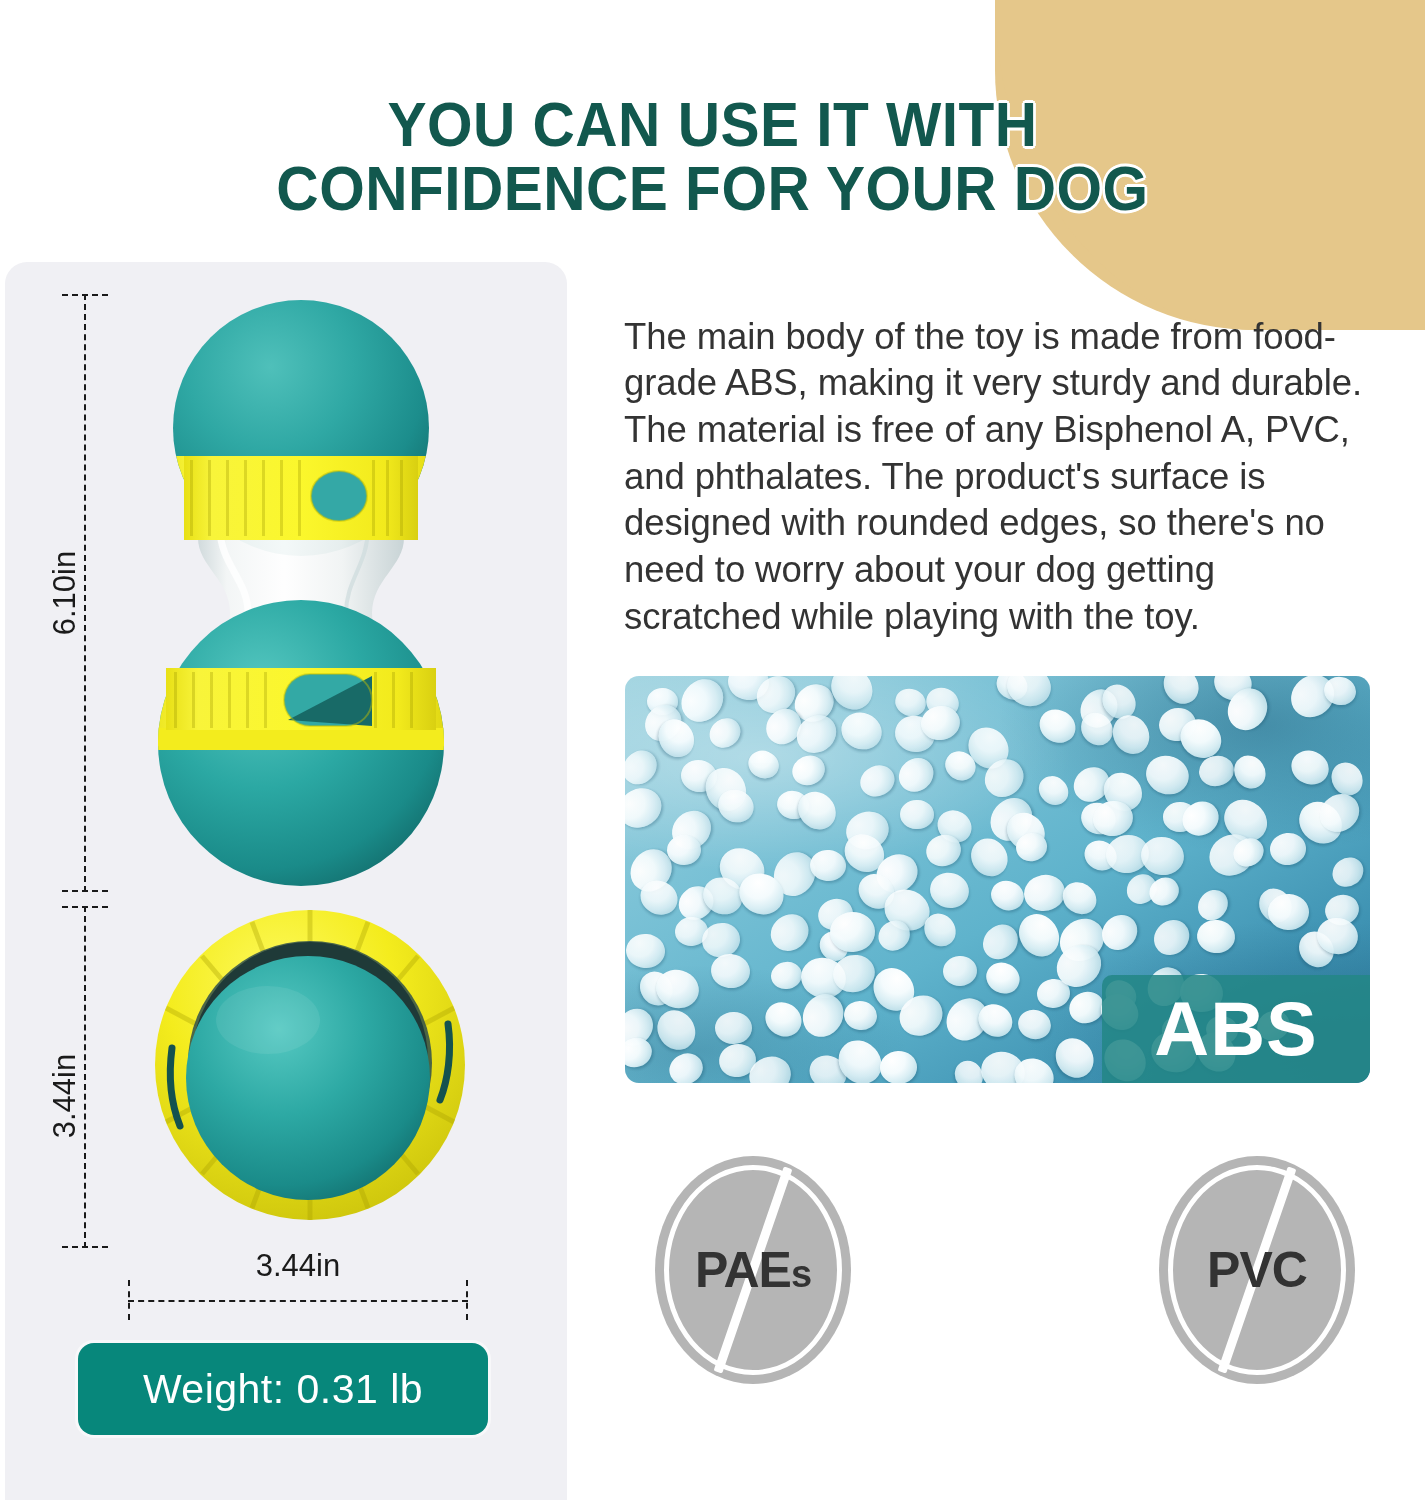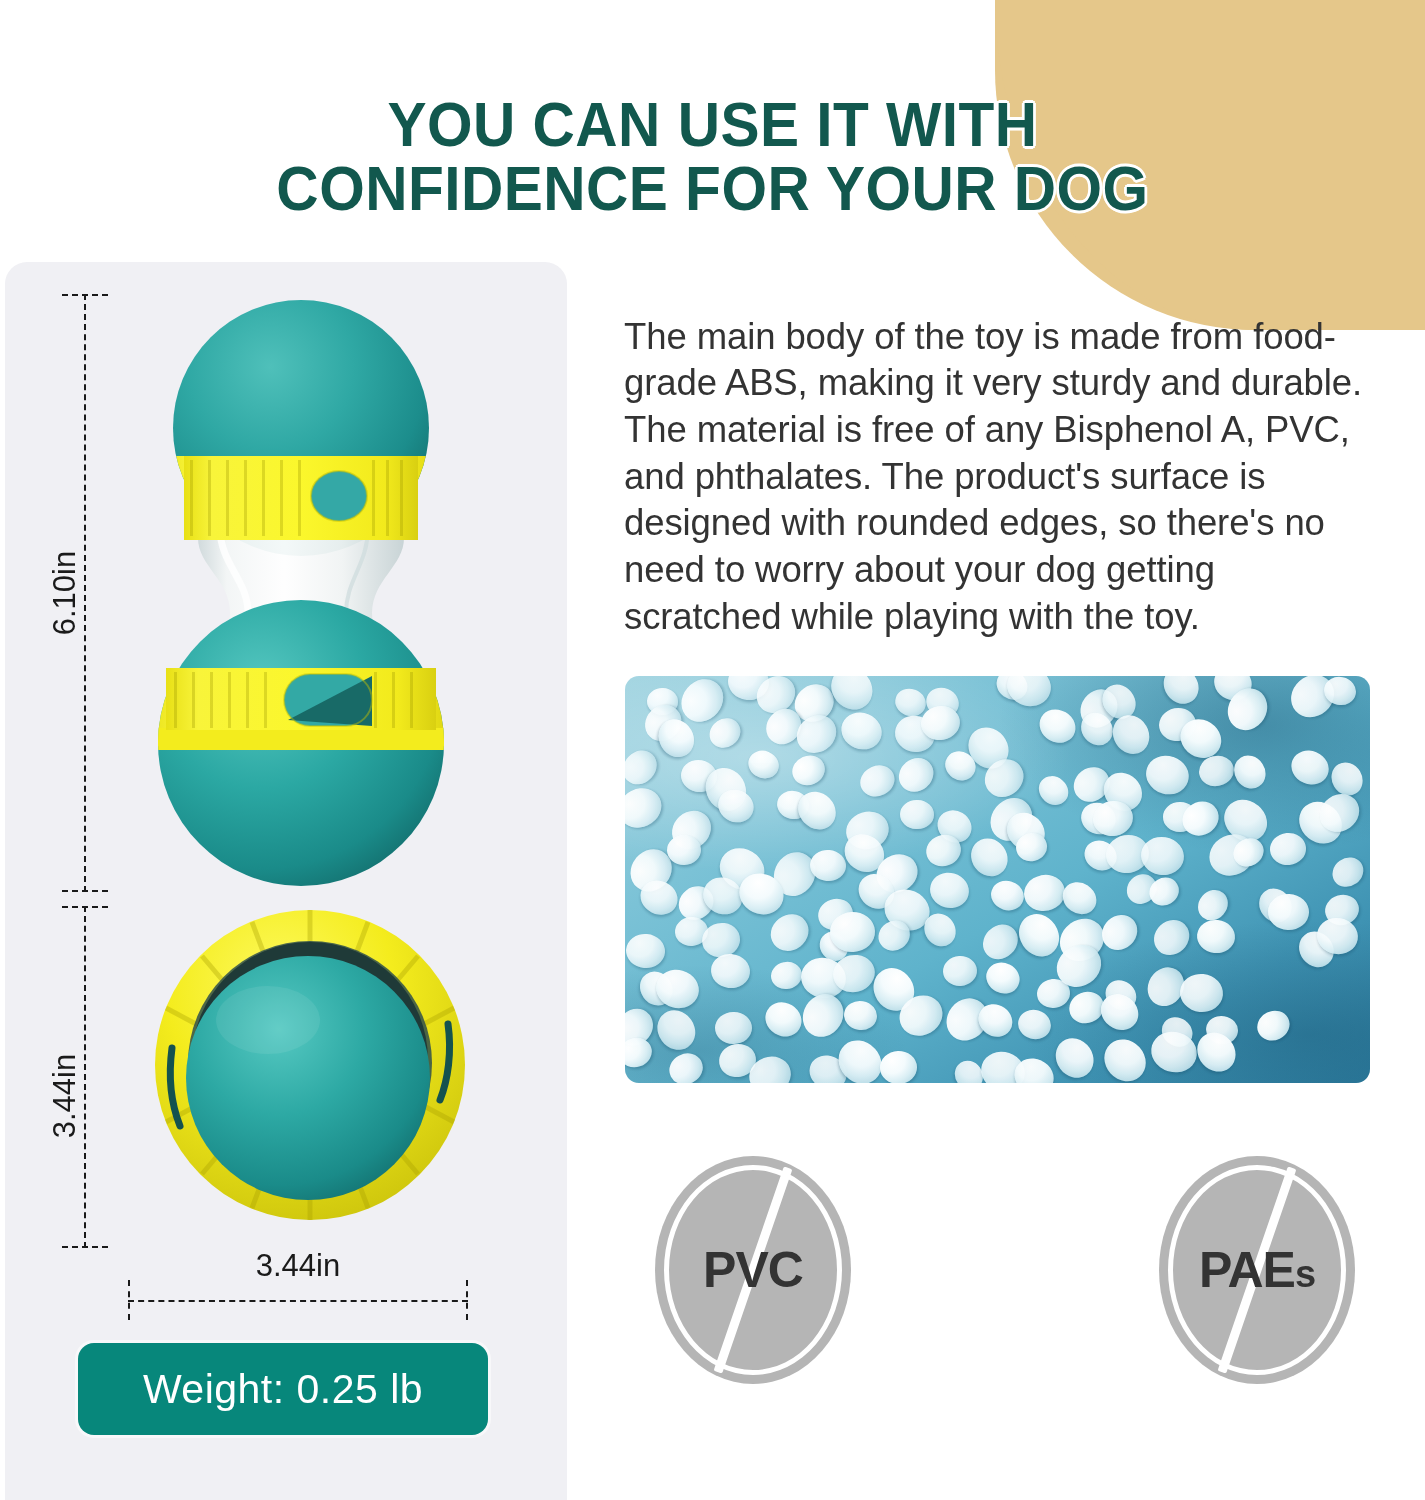--- a/index.html
+++ b/index.html
@@ -414,21 +414,21 @@
   <circle cx="170" cy="160" r="118" fill="#1f3a38"></circle>
 
   <path d="M32,148 C28,178 32,206 40,226" stroke="#14524f" stroke-width="7" fill="none" stroke-linecap="round"></path>
   <path d="M308,124 C312,152 308,180 300,200" stroke="#14524f" stroke-width="7" fill="none" stroke-linecap="round"></path>
 
   <circle cx="168" cy="178" r="122" fill="url(#ballTeal)"></circle>
   <ellipse cx="128" cy="120" rx="52" ry="34" fill="#ffffff" opacity="0.08"></ellipse>
 </svg>
 
 <div class="weight-badge">
-  <span>Weight: 0.25 lb</span>
+  <span>Weight: 0.31 lb</span>
 </div>
 
 <p class="body-copy">The main body of the toy is made from food-grade ABS, making it very sturdy and durable. The material is free of any Bisphenol A, PVC, and phthalates. The product's surface is designed with rounded edges, so there's no need to worry about your dog getting scratched while playing with the toy.</p>
 
 <div class="abs-photo">
   <div class="shade"></div>
   <div id="pellet-field">
       <div class="pellet" style="left: 21.5016px; top: 12.3038px; width: 31.1317px; height: 27.3959px; transform: rotate(1.5deg); opacity: 0.94;"></div>
       <div class="pellet" style="left: 54.7275px; top: 4.88639px; width: 44.7877px; height: 39.4132px; transform: rotate(-49.9deg); opacity: 0.94;"></div>
       <div class="pellet" style="left: 103.249px; top: -12.3185px; width: 41.0001px; height: 36.0801px; transform: rotate(6.8deg); opacity: 0.91;"></div>
@@ -581,26 +581,29 @@
       <div class="pellet" style="left: 211.584px; top: 366.41px; width: 45.8455px; height: 40.3441px; transform: rotate(47.5deg); opacity: 0.97;"></div>
       <div class="pellet" style="left: 254.995px; top: 375.222px; width: 37.4731px; height: 32.9763px; transform: rotate(-2.3deg); opacity: 1;"></div>
       <div class="pellet" style="left: 329.425px; top: 386.109px; width: 30.192px; height: 26.5689px; transform: rotate(55.1deg); opacity: 0.88;"></div>
       <div class="pellet" style="left: 355.881px; top: 375.778px; width: 44.1334px; height: 38.8374px; transform: rotate(18.6deg); opacity: 0.91;"></div>
       <div class="pellet" style="left: 389.142px; top: 382.919px; width: 40.1634px; height: 35.3438px; transform: rotate(24.8deg); opacity: 0.96;"></div>
       <div class="pellet" style="left: 429.481px; top: 363.872px; width: 41.2046px; height: 36.26px; transform: rotate(54.6deg); opacity: 0.95;"></div>
       <div class="pellet" style="left: 478.189px; top: 365.012px; width: 44.2997px; height: 38.9838px; transform: rotate(47.8deg); opacity: 0.96;"></div>
       <div class="pellet" style="left: 525.666px; top: 356.451px; width: 45.6969px; height: 40.2133px; transform: rotate(16.4deg); opacity: 0.92;"></div>
       <div class="pellet" style="left: 571.054px; top: 357.782px; width: 40.7941px; height: 35.8988px; transform: rotate(49.3deg); opacity: 0.99;"></div>
     </div>
+  <div class="abs-tag">
+    <span>ABS</span>
+  </div>
 </div>
 
 <div class="badges">
+  <div class="badge">
+    <div class="ring"></div>
+    <div class="slash"></div>
+    <div class="blabel"><span>PAE</span><span class="sm">s</span></div>
+  </div>
   <div class="badge">
     <div class="ring"></div>
     <div class="slash"></div>
     <div class="blabel">PVC</div>
   </div>
-  <div class="badge">
-    <div class="ring"></div>
-    <div class="slash"></div>
-    <div class="blabel"><span>PAE</span><span class="sm">s</span></div>
-  </div>
 </div>
 
 </body></html>

